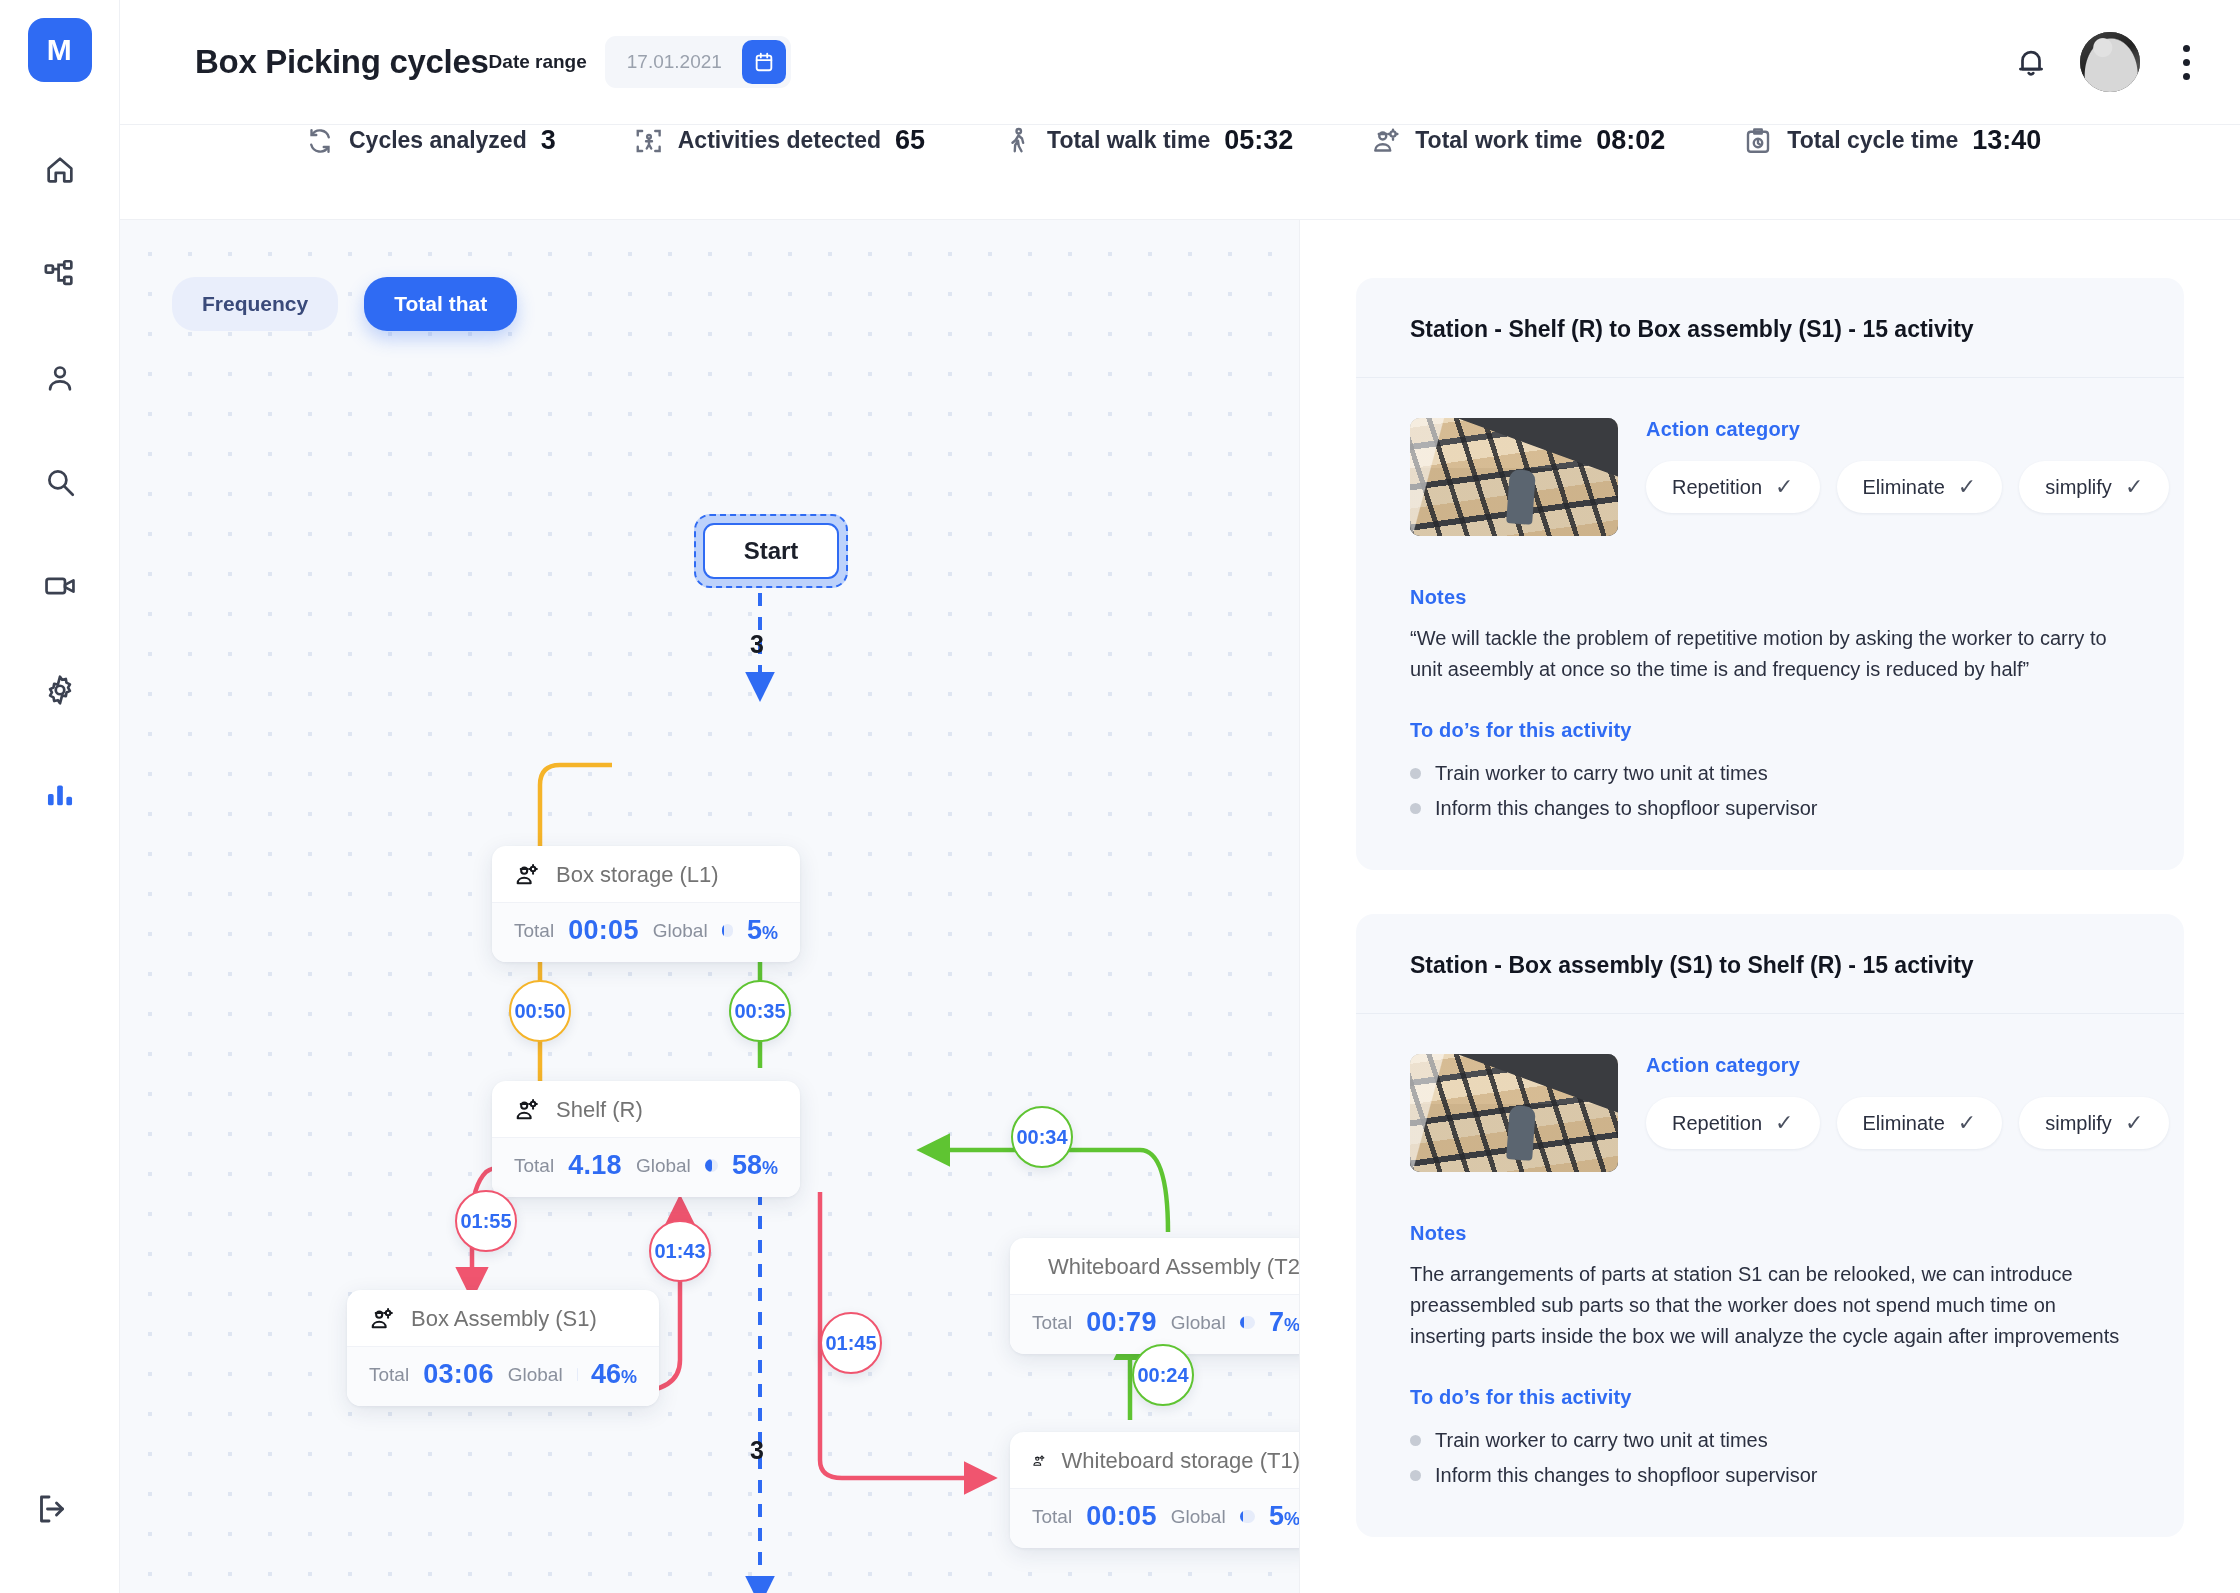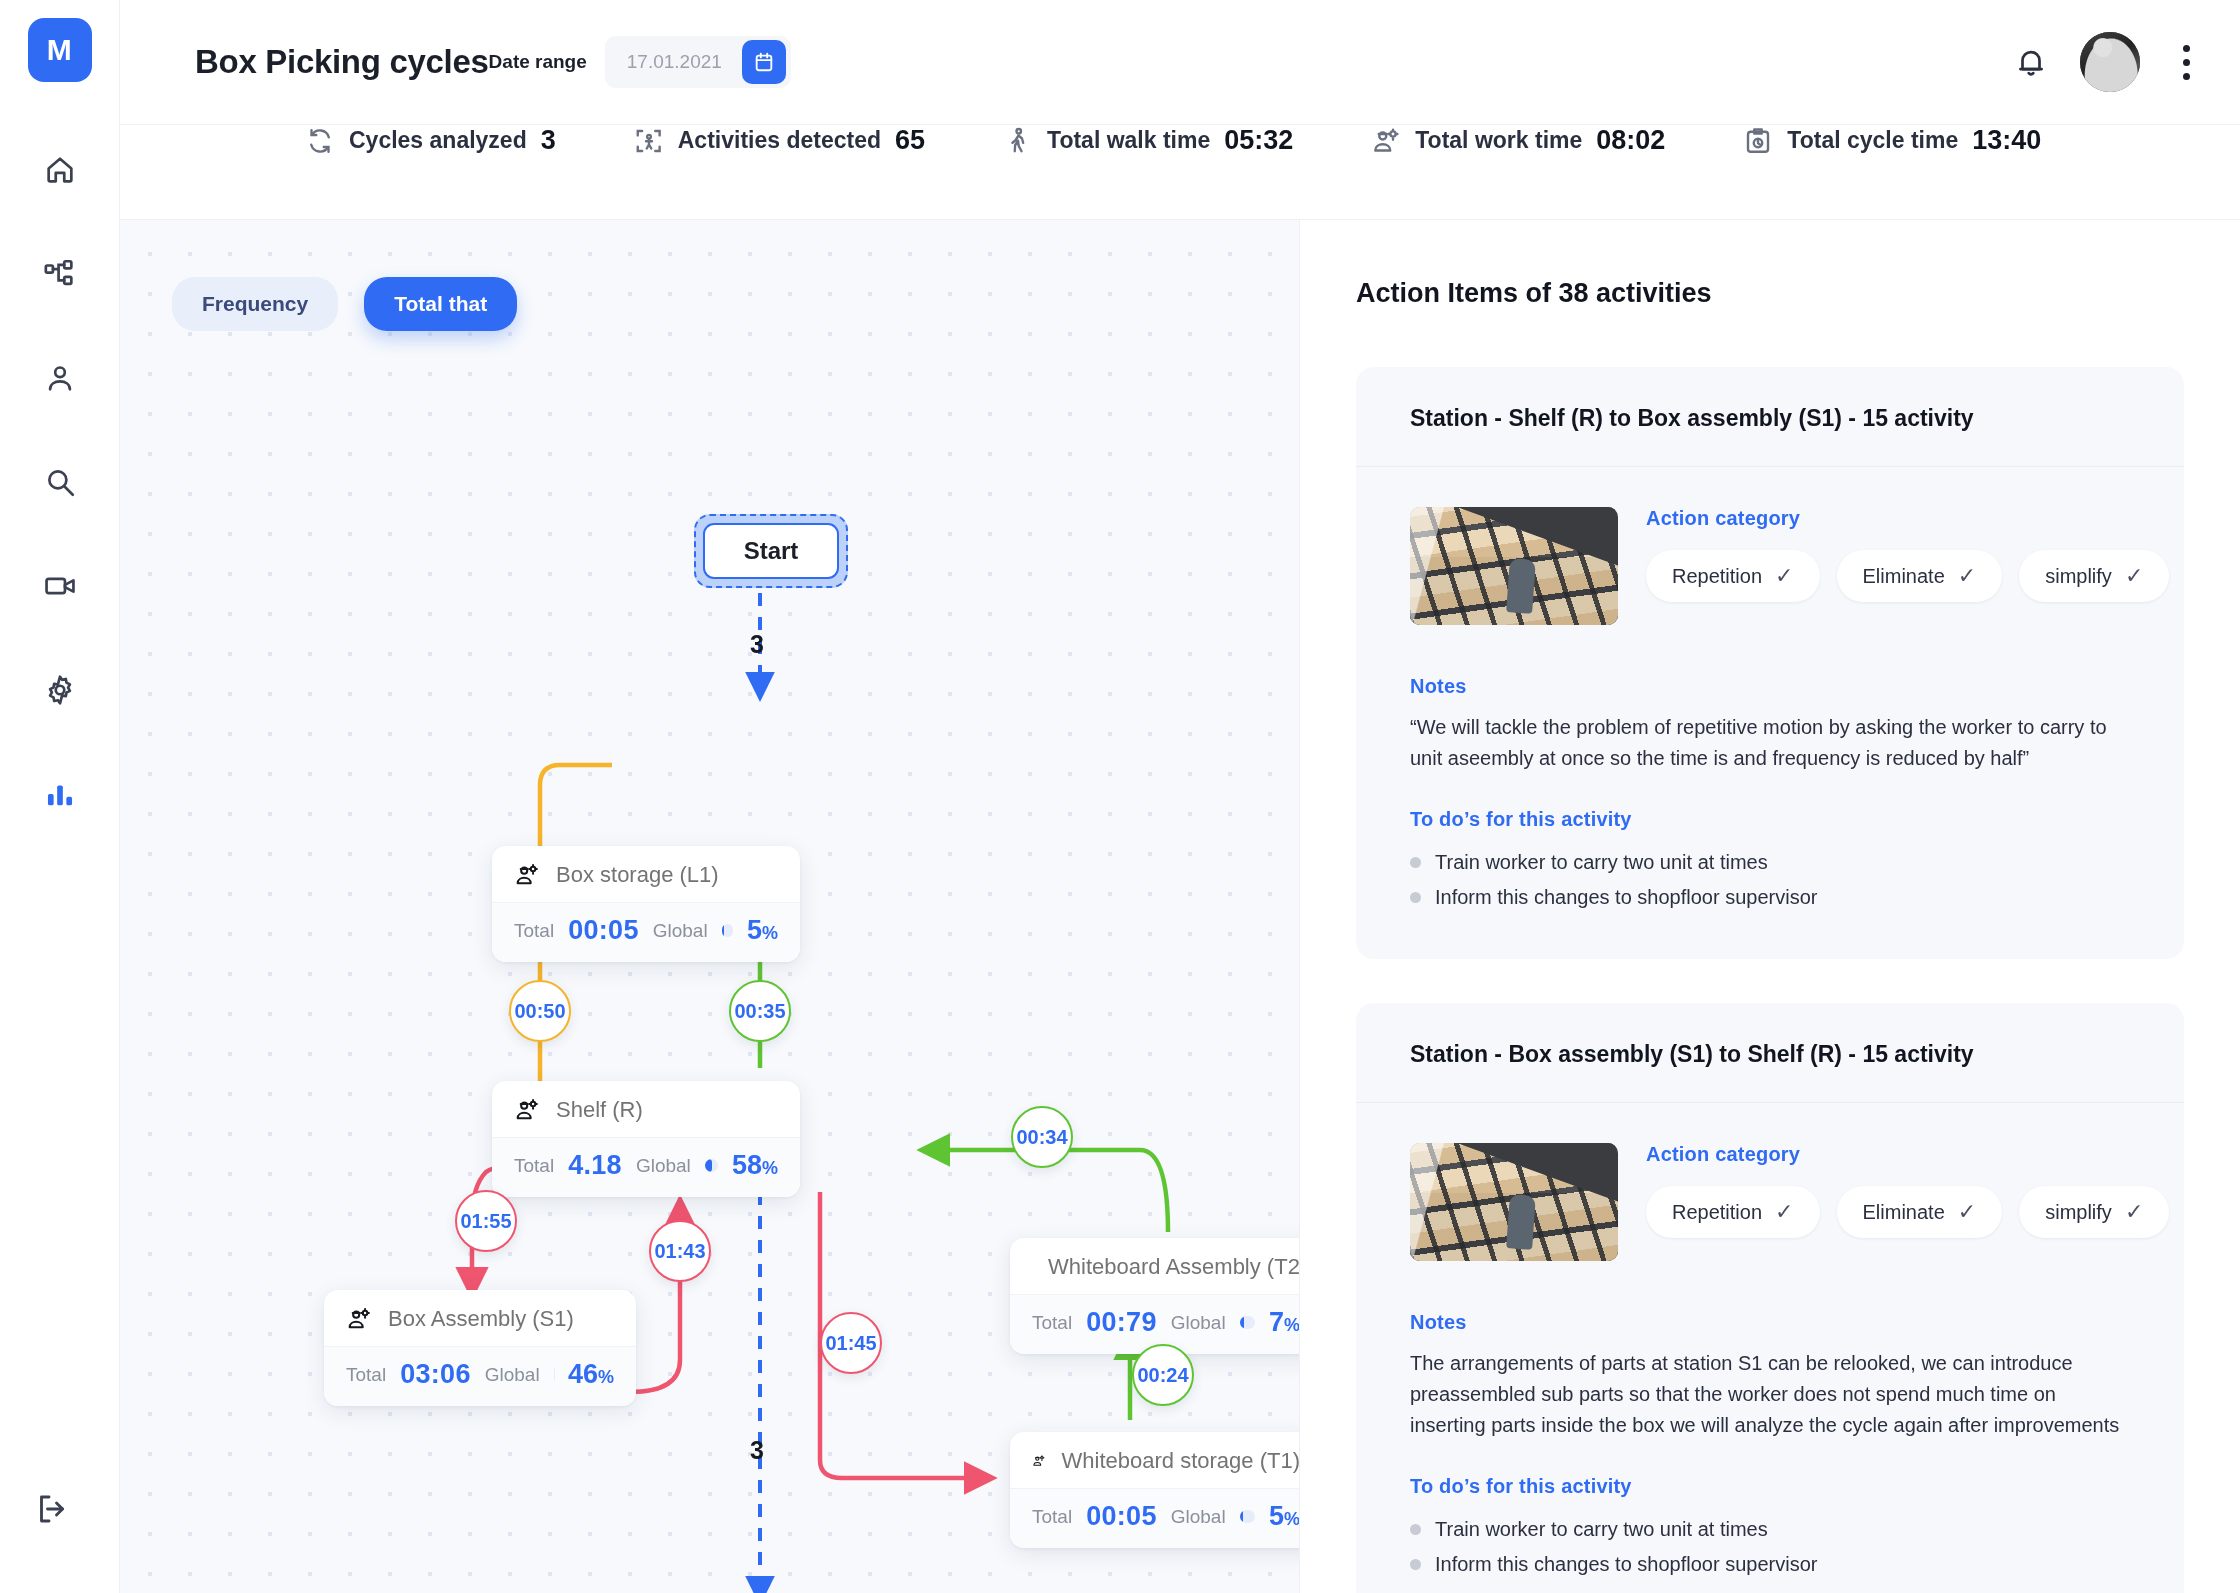--- a/index.html
+++ b/index.html
@@ -444,21 +444,21 @@
               <span class="foot-k">Total</span>
               <span class="foot-total">4.18</span>
               <span class="foot-k">Global</span>
               <span class="bar">
                   <i style="width:58%"></i>
                 </span>
               <span class="pct"><b>58</b><span>%</span></span>
             </div>
           </div>
 
-          <div class="node" style="left:204px; top:1070px; width:312px;">
+          <div class="node" style="left:227px; top:1070px; width:312px;">
             <div class="node-head">
               <svg width="26" height="26" viewBox="0 0 24 24" fill="none" stroke="#16181d" stroke-width="1.9" stroke-linecap="round" stroke-linejoin="round">
                   <circle cx="9.4" cy="8" r="2.8"></circle>
                   <path d="M6.2 6.4h6.4"></path>
                   <path d="M3.4 19.6c0-3.2 2.7-5 6-5s6 1.8 6 5z"></path>
                   <circle cx="17.6" cy="6.4" r="2.1"></circle>
                   <path d="M17.6 2.9v1M17.6 9.9v1M14.1 6.4h1M20.1 6.4h1"></path>
                 </svg>
               <span class="nm">Box Assembly (S1)</span>
             </div>
@@ -524,21 +524,20 @@
           <div class="ebub pink" style="left:529px; top:1000px;">01:43</div>
           <div class="ebub green" style="left:891px; top:886px;">00:34</div>
           <div class="ebub pink" style="left:700px; top:1092px;">01:45</div>
           <div class="ebub green" style="left:1012px; top:1124px;">00:24</div>
           <div class="ecount" style="left:630px; top:1216px;">3</div>
 
         </div>
       </section>
 
       <aside class="panel">
-        <h2 class="panel-title">Action Items of 38 activities</h2>
 
         <div class="ai-card">
           <div class="ai-card-head">
             <h3>Station - Shelf (R) to Box assembly (S1) - 15 activity</h3>
           </div>
           <div class="ai-card-body">
             <div class="thumb"></div>
             <div class="ai-right">
               <div class="lbl-blue">Action  category</div>
               <div class="chips">

